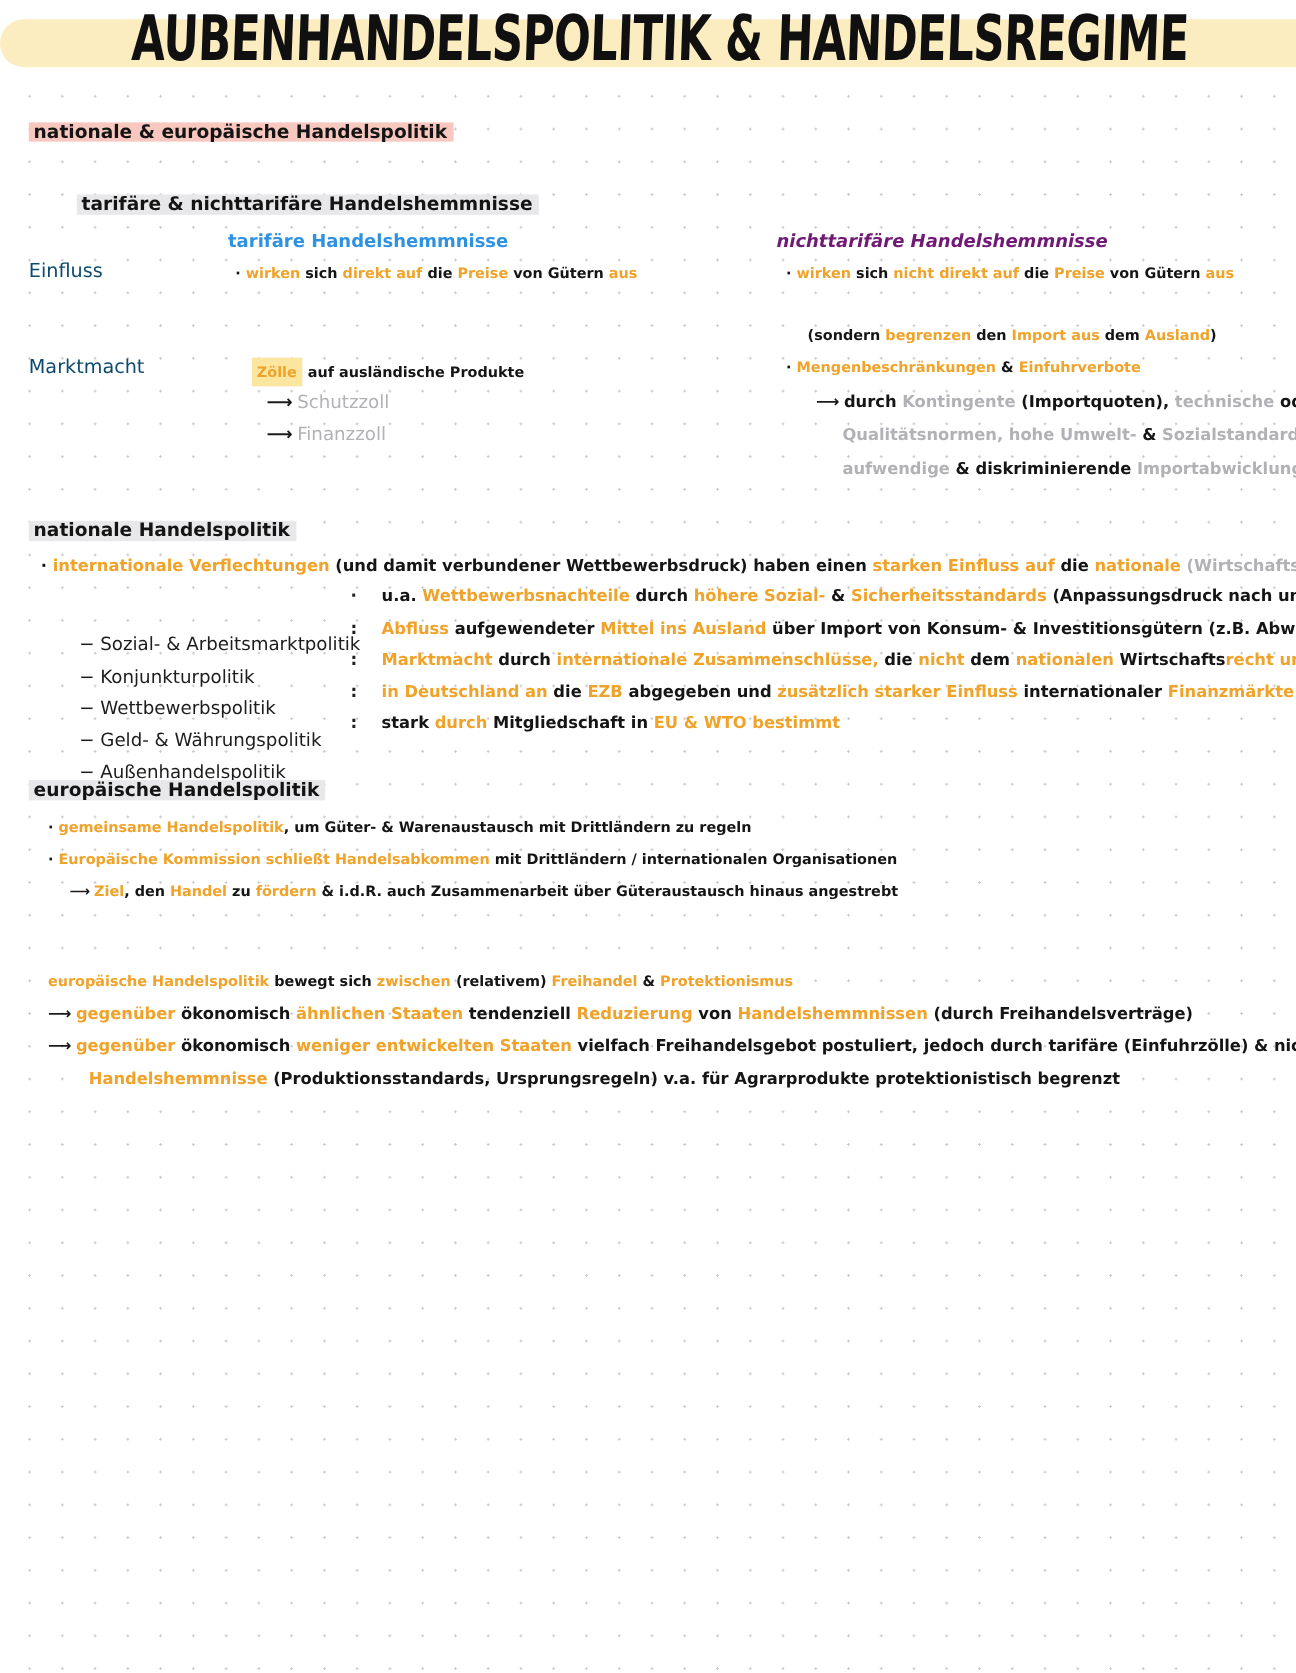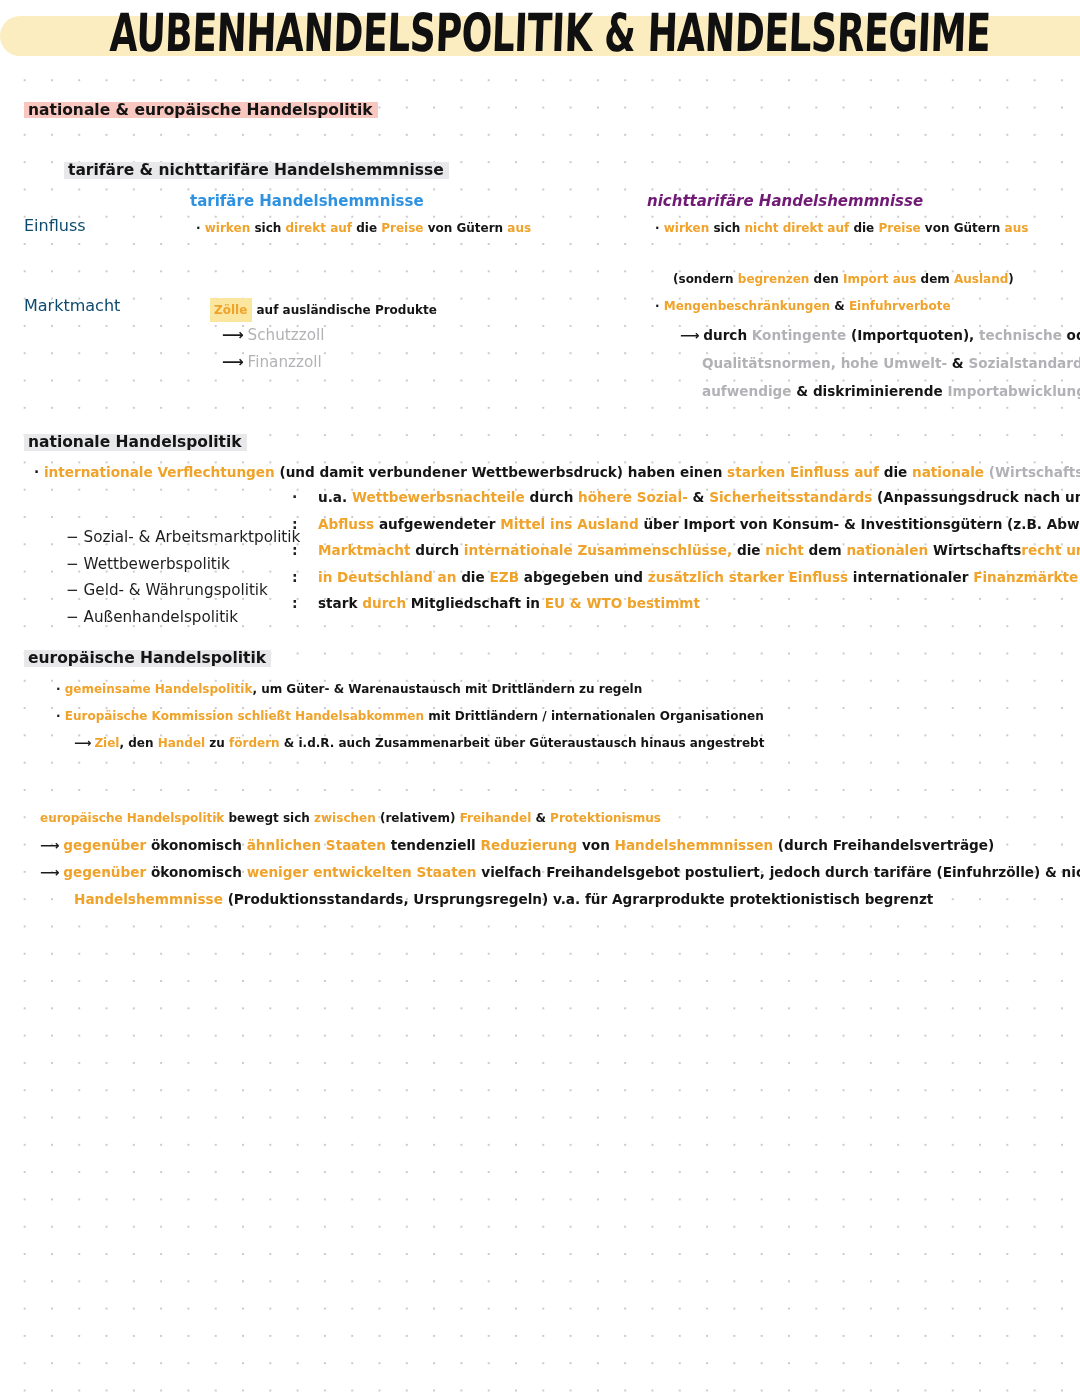--- a/index.html
+++ b/index.html
@@ -204,20 +204,24 @@
 
   <div class="abs line sm" style="left:34px; top:460px;"><span class="k">·</span><span class="o"> internationale Verflechtungen</span><span class="k"> (und damit verbundener Wettbewerbsdruck) haben einen</span><span class="o"> starken Einfluss auf</span><span class="k"> die</span><span class="o"> nationale</span><span class="g"> (Wirtschafts-)</span></div>
 
   <div class="abs" style="left:66px; top:484px;margin-top:40px;">
     <div class="subitem" style="line-height:26.5px;">
       <span class="dash">−</span>
       <span>Sozial- &amp; Arbeitsmarktpolitik</span>
     </div>
     <div class="subitem" style="line-height:26.5px;">
       <span class="dash">−</span>
+      <span>Konjunkturpolitik</span>
+    </div>
+    <div class="subitem" style="line-height:26.5px;">
+      <span class="dash">−</span>
       <span>Wettbewerbspolitik</span>
     </div>
     <div class="subitem" style="line-height:26.5px;">
       <span class="dash">−</span>
       <span>Geld- &amp; Währungspolitik</span>
     </div>
     <div class="subitem" style="line-height:26.5px;">
       <span class="dash">−</span>
       <span>Außenhandelspolitik</span>
     </div>
@@ -236,21 +240,21 @@
     <div class="line sm" style="line-height:26.5px;"><span class="o">Abfluss</span><span class="k"> aufgewendeter</span><span class="o"> Mittel ins Ausland</span><span class="k"> über Import von Konsum- &amp; Investitionsgütern (z.B. Abwrackprämie)</span></div>
     <div class="line sm" style="line-height:26.5px;"><span class="o">Marktmacht</span><span class="k"> durch</span><span class="o"> internationale Zusammenschlüsse,</span><span class="k"> die</span><span class="o"> nicht</span><span class="k"> dem</span><span class="o"> nationalen</span><span class="k"> Wirtschafts</span><span class="o">recht unterliegen</span></div>
     <div class="line sm" style="line-height:26.5px;"><span class="o">in Deutschland an</span><span class="k"> die</span><span class="o"> EZB</span><span class="k"> abgegeben und</span><span class="o"> zusätzlich</span><span class="o"> starker Einfluss</span><span class="k"> internationaler</span><span class="o"> Finanzmärkte</span></div>
     <div class="line sm" style="line-height:26.5px;"><span class="k">stark</span><span class="o"> durch</span><span class="k"> Mitgliedschaft in</span><span class="o"> EU &amp; WTO bestimmt</span></div>
   </div>
 
   <div class="abs" style="left:24px; top:648px;">
     <span class="hl-grey sec-head">europäische Handelspolitik</span>
   </div>
 
-  <div class="abs" style="left:40px; top:676px;margin-left:16px;">
+  <div class="abs" style="left:40px; top:676px;">
     <div class="line" style="line-height:27px;"><span class="k">·</span><span class="o"> gemeinsame Handelspolitik</span><span class="k">, um Güter- &amp; Warenaustausch mit Drittländern zu regeln</span></div>
     <div class="line" style="line-height:27px;"><span class="k">·</span><span class="o"> Europäische Kommission schließt Handelsabkommen</span><span class="k"> mit Drittländern / internationalen Organisationen</span></div>
     <div class="line" style="line-height:27px; padding-left:18px;">
       <span class="arrow">⟶</span>
       <span><span class="o">Ziel</span><span class="k">, den</span><span class="o"> Handel</span><span class="k"> zu</span><span class="o"> fördern</span><span class="k"> &amp; i.d.R. auch Zusammenarbeit über Güteraustausch hinaus angestrebt</span></span>
     </div>
   </div>
 
   <div class="abs" style="left:40px; top:805px;">
     <div class="line" style="line-height:27px;"><span class="o">europäische Handelspolitik</span><span class="k"> bewegt sich</span><span class="o"> zwischen</span><span class="k"> (relativem)</span><span class="o"> Freihandel</span><span class="k"> &amp;</span><span class="o"> Protektionismus</span></div>

